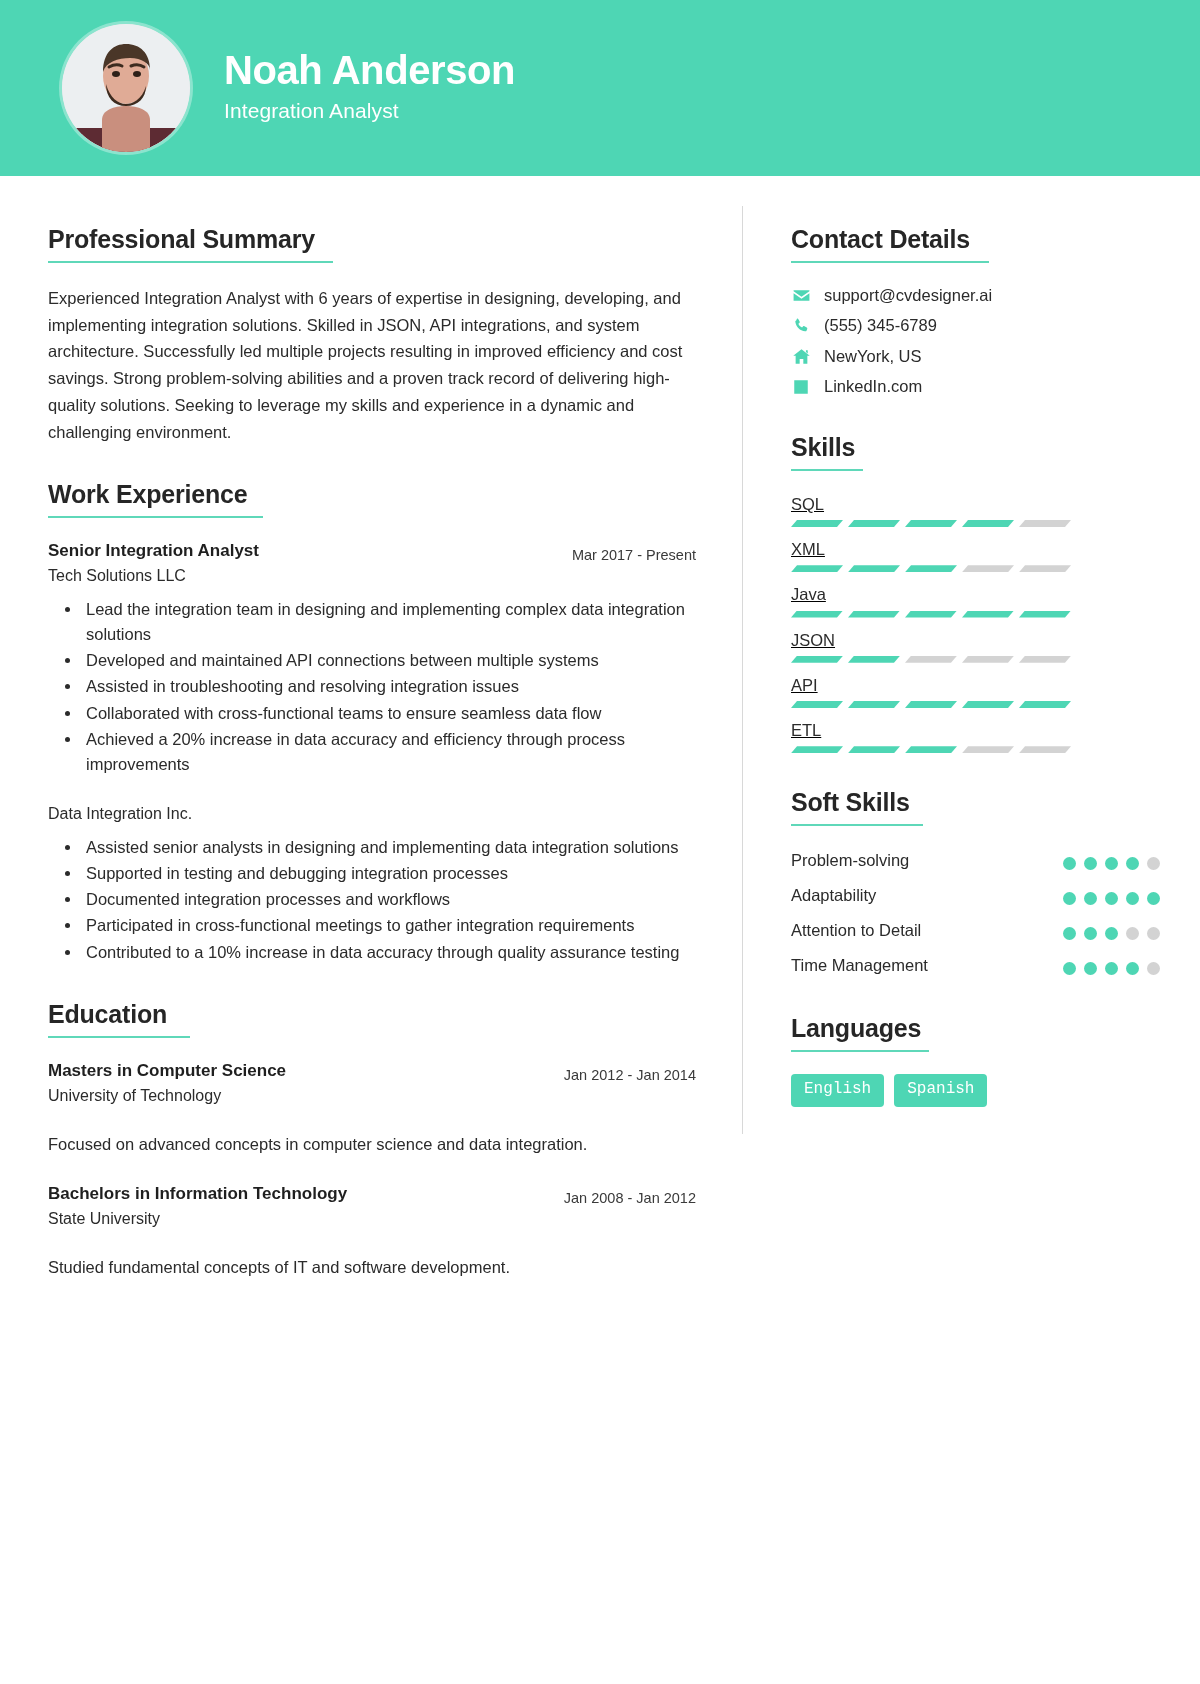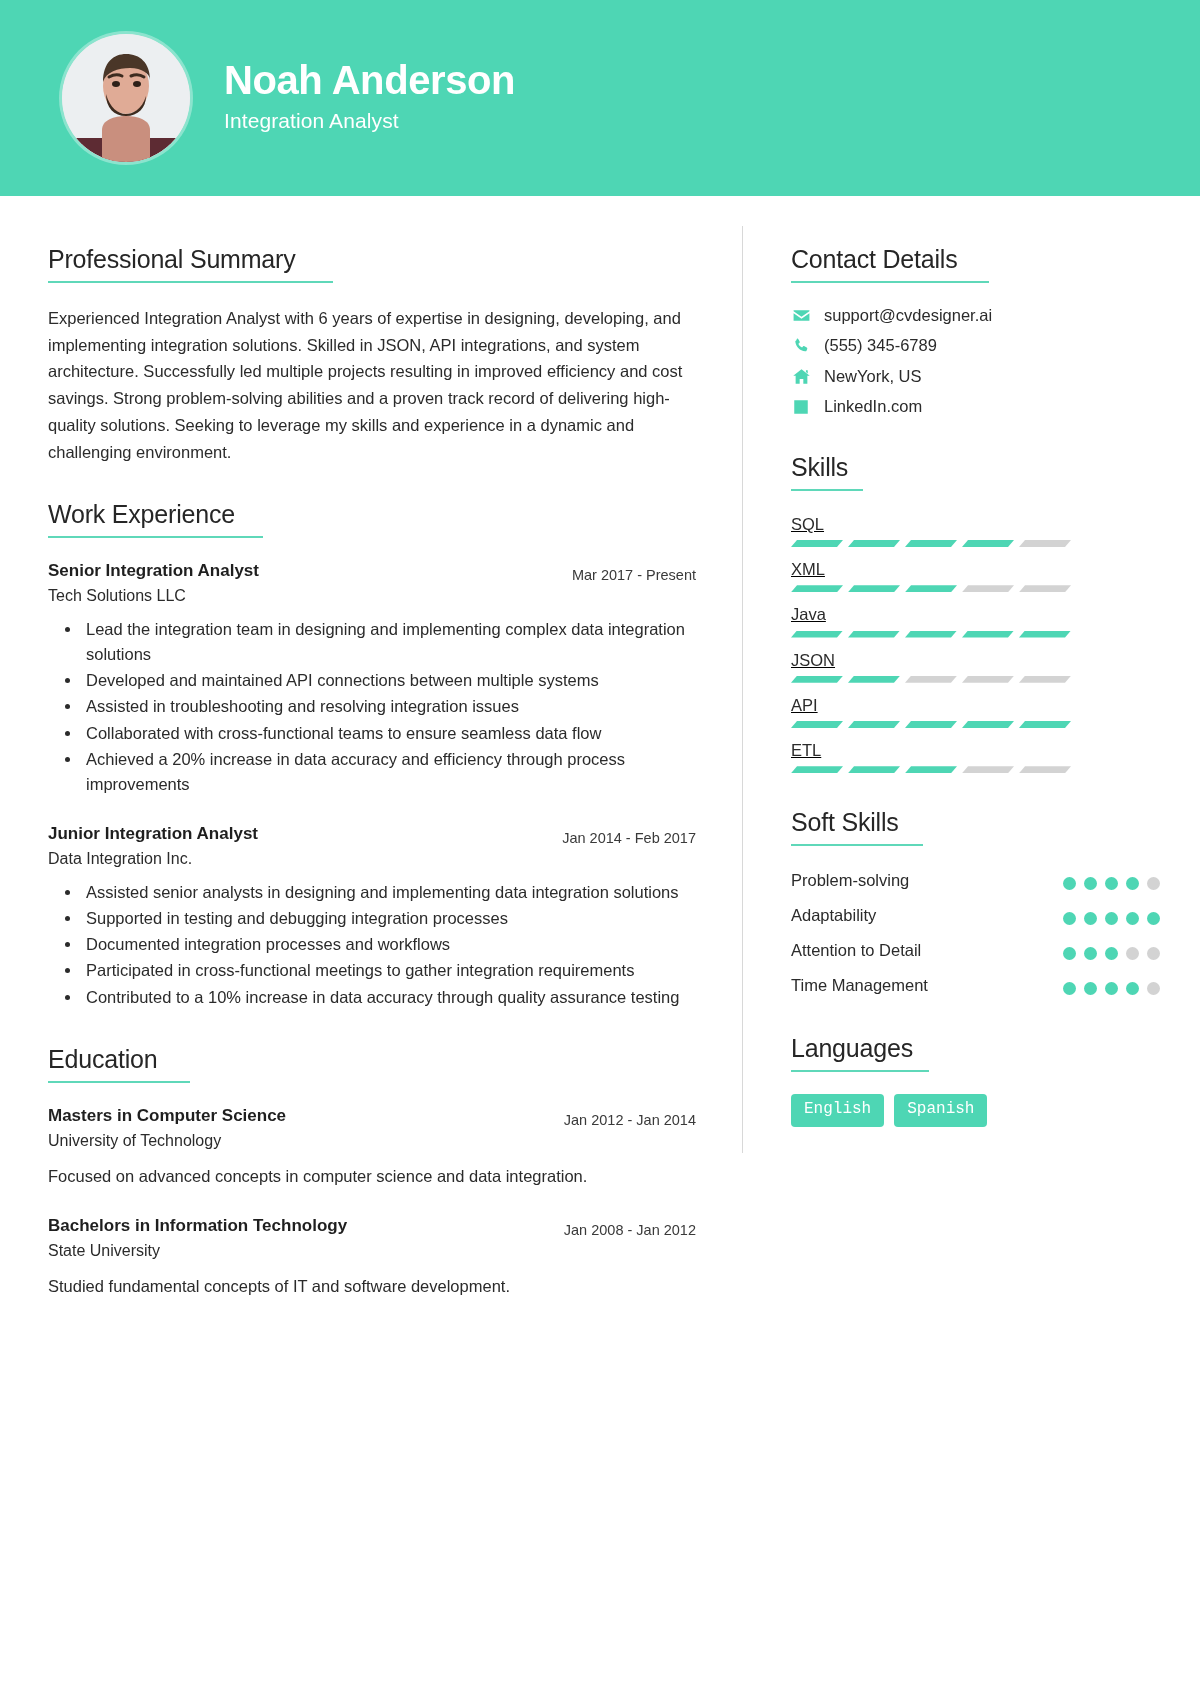--- a/index.html
+++ b/index.html
@@ -7,21 +7,21 @@
     width: 1200px;
     background: #ffffff;
     font-family: "Liberation Sans", sans-serif;
     -webkit-font-smoothing: antialiased;
   }
   body { width: 1200px; min-height: 1684px; position: relative; }
 
   
   .header {
     background: #4ed6b4;
-    height: 196px;
+    height: 176px;
     display: flex;
     align-items: center;
     padding-left: 62px;
     gap: 34px;
   }
   .avatar {
     width: 128px;
     height: 128px;
     border-radius: 50%;
     overflow: hidden;
@@ -64,21 +64,21 @@
     flex: 0 0 1px;
   }
   .col-right {
     width: 457px;
     padding: 48px 40px 60px 48px;
   }
 
   
   .sec-title {
     font-size: 25px;
-    font-weight: 400;
+    font-weight: 700;
     color: #262626;
     letter-spacing: -0.2px;
     line-height: 1.2;
     display: inline-block;
     text-align: right;
   }
   .sec-rule {
     height: 2px;
     background: #5fd8b9;
     margin-top: 7px;
@@ -124,21 +124,21 @@
   }
   .entry-org {
     font-size: 16px;
     color: #2b2b2b;
     margin-top: 2px;
     line-height: 1.4;
   }
   .entry-desc {
     font-size: 16.5px;
     color: #2b2b2b;
-    margin-top: 12px;
+    margin-top: 25px;
     line-height: 1.5;
   }
   ul.bullets {
     margin: 9px 0 0 0;
     padding-left: 34px;
   }
   ul.bullets li {
     font-size: 16.5px;
     line-height: 1.53;
     color: #2b2b2b;
@@ -288,24 +288,20 @@
         <ul class="bullets">
           <li>Lead the integration team in designing and implementing complex data integration solutions</li>
           <li>Developed and maintained API connections between multiple systems</li>
           <li>Assisted in troubleshooting and resolving integration issues</li>
           <li>Collaborated with cross-functional teams to ensure seamless data flow</li>
           <li>Achieved a 20% increase in data accuracy and efficiency through process improvements</li>
         </ul>
       </div>
 
       <div class="entry">
-        <div class="entry-head">
-          <div class="entry-title">Junior Integration Analyst</div>
-          <div class="entry-date">Jan 2014 - Feb 2017</div>
-        </div>
         <div class="entry-org">Data Integration Inc.</div>
         <ul class="bullets">
           <li>Assisted senior analysts in designing and implementing data integration solutions</li>
           <li>Supported in testing and debugging integration processes</li>
           <li>Documented integration processes and workflows</li>
           <li>Participated in cross-functional meetings to gather integration requirements</li>
           <li>Contributed to a 10% increase in data accuracy through quality assurance testing</li>
         </ul>
       </div>
     </div>

